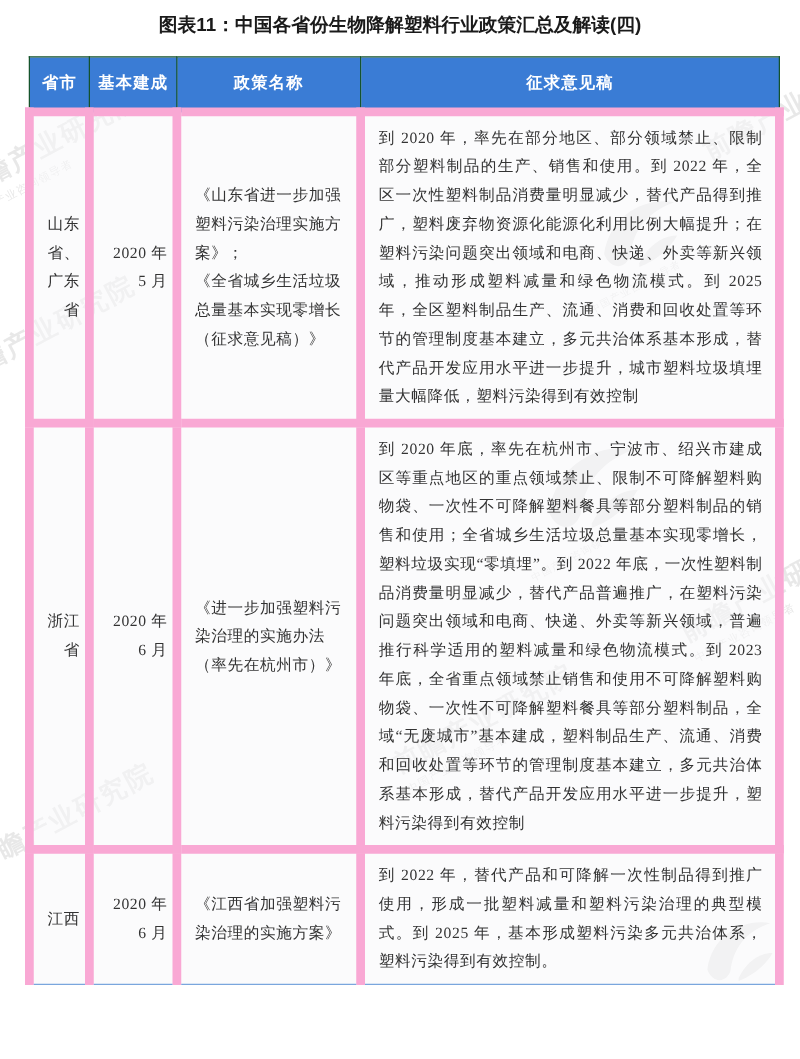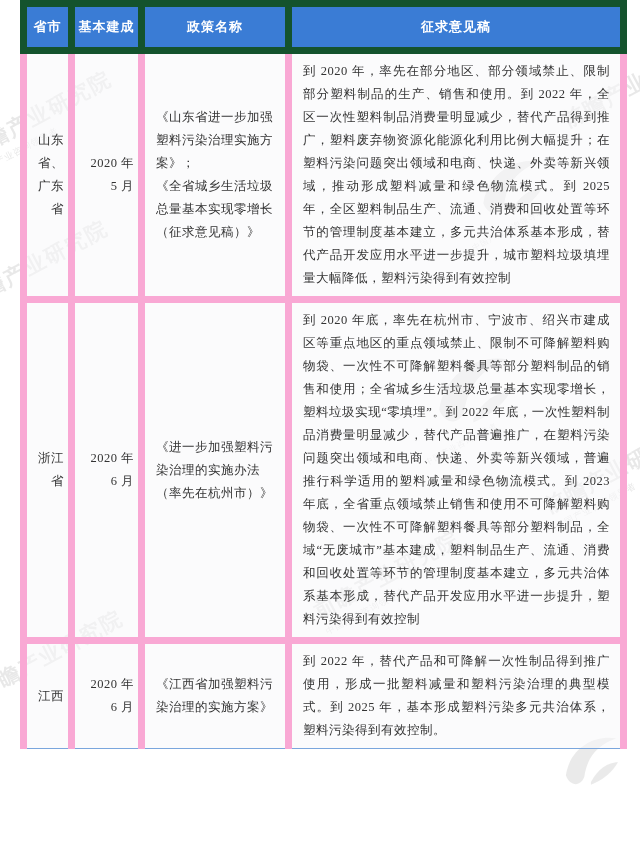--- a/index.html
+++ b/index.html
@@ -32,21 +32,21 @@
   }
   table.policy-table{
     width:600px;margin:0 20px;border-collapse:collapse;table-layout:fixed;
     background:transparent;
   }
   col.c-prov{width:48px;} col.c-date{width:70px;}
   col.c-name{width:147px;} col.c-main{width:335px;}
   .policy-table th{
     background:#3a7cd5;color:#ffffff;
     font-family:"Liberation Sans",sans-serif;font-weight:bold;font-size:13px;
-    height:38px;text-align:center;border:7px solid #14532d;
+    height:38px;text-align:center;border:1px solid #14532d;
     letter-spacing:1px;
   }
   .policy-table td{
     border:7px solid #f9a8d4;vertical-align:middle;
     font-size:12.5px;line-height:23px;letter-spacing:.5px;
     padding:6px 8px;background:rgba(247,248,249,.55);
   }
   .policy-table tr:last-child td{border-bottom:1.5px solid #7aa6dd;}
   td.cell-prov, td.cell-date{text-align:right;padding-left:9px;padding-right:4px;}
   td.cell-name{padding-left:11px;padding-right:8px;margin-left:24px;}
@@ -95,20 +95,21 @@
   <div class="wm-logo" style="top:728px;left:552px;">
     <svg width="70" height="66" viewBox="0 0 100 100" fill="#c0c0c0">
       <path d="M18 72 C24 30, 62 10, 94 16 C66 26, 50 44, 46 74 C40 90, 24 88, 18 72 Z"></path>
       <path d="M56 82 C66 62, 82 52, 97 52 C88 68, 72 80, 56 86 Z"></path>
     </svg>
   </div>
 </div>
 
 <div class="content">
 
+  <div class="page-title">图表11：中国各省份生物降解塑料行业政策汇总及解读(四)</div>
 
   <table class="policy-table">
     <colgroup>
       <col class="c-prov">
         <col class="c-date">
         <col class="c-name">
         <col class="c-main">
     </colgroup>
     <thead>
       <tr>

